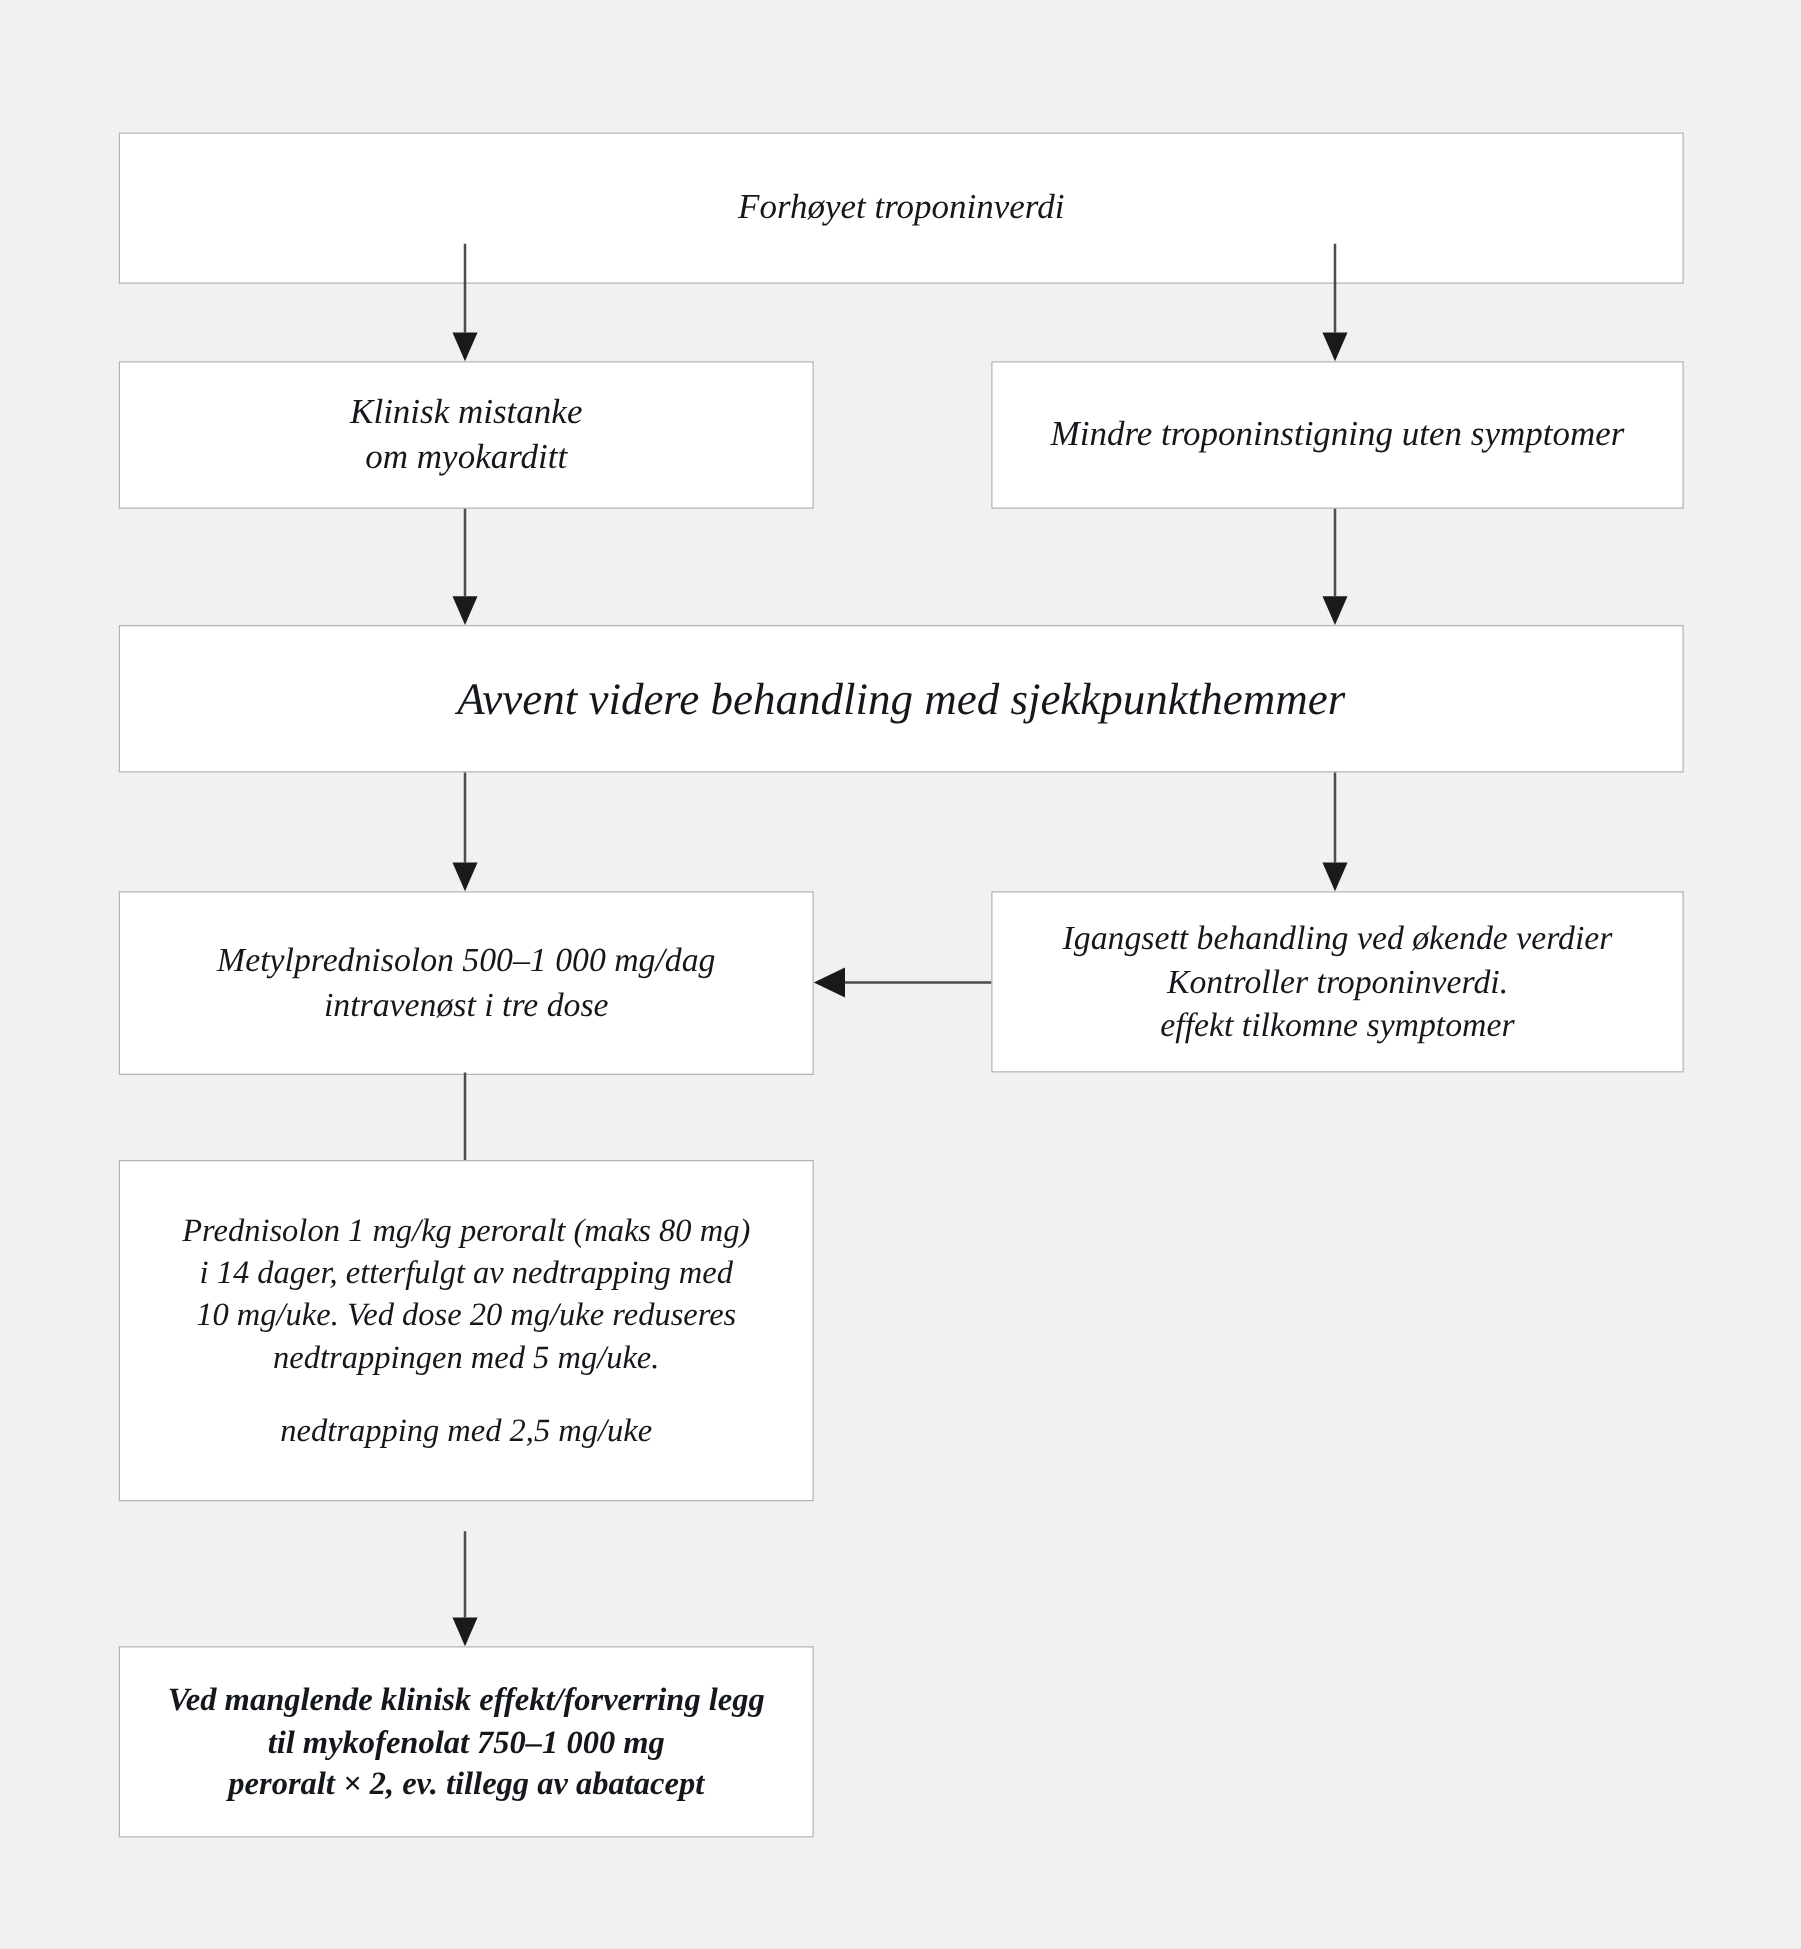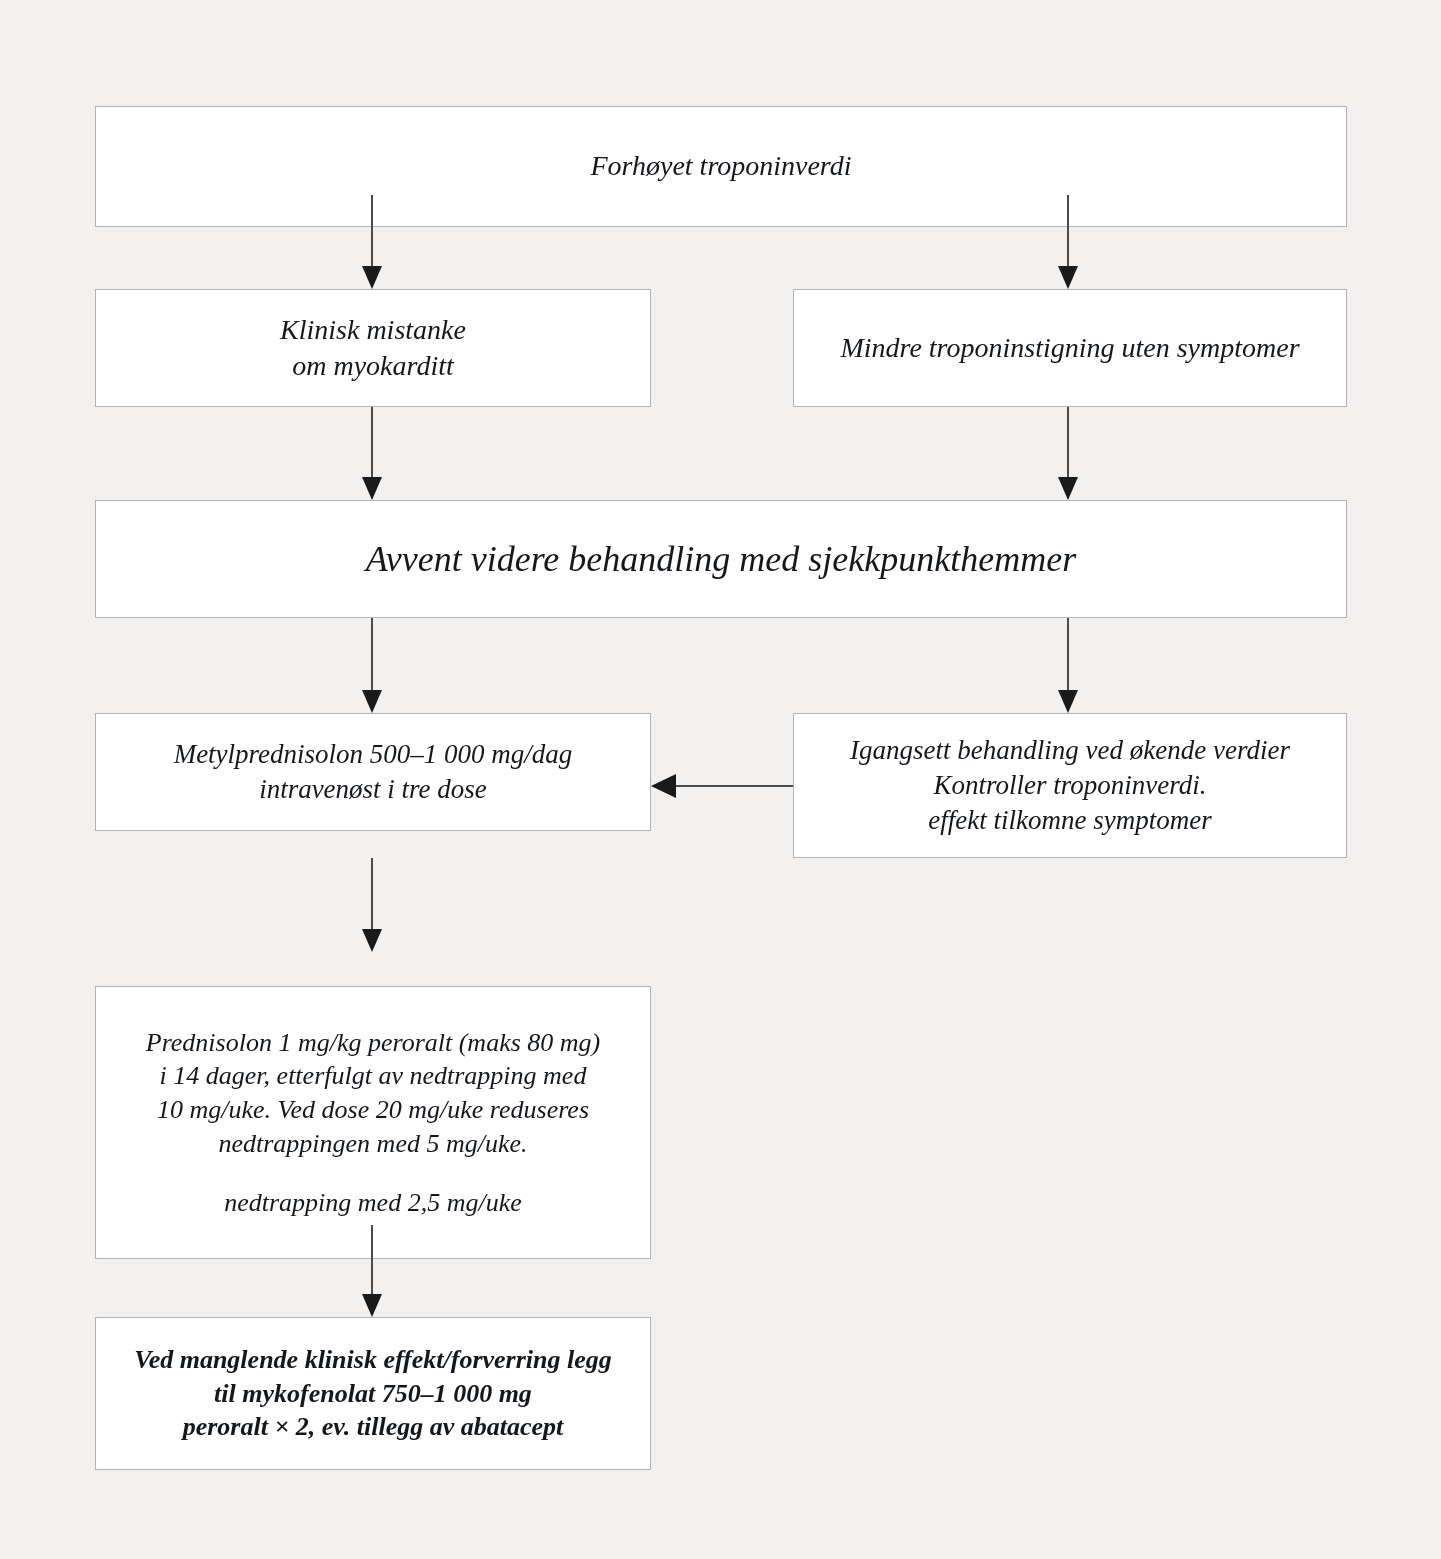--- a/index.html
+++ b/index.html
@@ -41,23 +41,23 @@
     display: block;
   }
   .node .para + .para {
     margin-top: 0.95em;
   }
   
   #node-troponin      { left: 95px;  top: 74px;   width: 1252px; height: 121px; font-size: 28px; margin-top: 32px; }
   #node-mistanke      { left: 95px;  top: 289px;  width: 556px;  height: 118px; font-size: 28px; }
   #node-mindre        { left: 793px; top: 289px;  width: 554px;  height: 118px; font-size: 28px; }
   #node-avvent        { left: 95px;  top: 500px;  width: 1252px; height: 118px; font-size: 36px; }
-  #node-metyl         { left: 95px;  top: 713px;  width: 556px;  height: 118px; font-size: 27px; }
+  #node-metyl         { left: 95px;  top: 713px;  width: 556px;  height: 147px; font-size: 27px; }
   #node-kontroller    { left: 793px; top: 713px;  width: 554px;  height: 145px; font-size: 27px; }
-  #node-prednisolon   { left: 95px;  top: 986px;  width: 556px;  height: 273px; font-size: 26px; }
+  #node-prednisolon   { left: 95px;  top: 928px;  width: 556px;  height: 273px; font-size: 26px; }
   #node-mykofenolat   { left: 95px;  top: 1317px; width: 556px;  height: 153px; font-size: 26px; font-weight: bold; }
 
   
   .arrow { position: absolute; }
   .arrow .shaft-v {
     position: absolute;
     width: 2px;
     background: #4d4d4d;
     left: 50%;
     margin-left: -1px;

